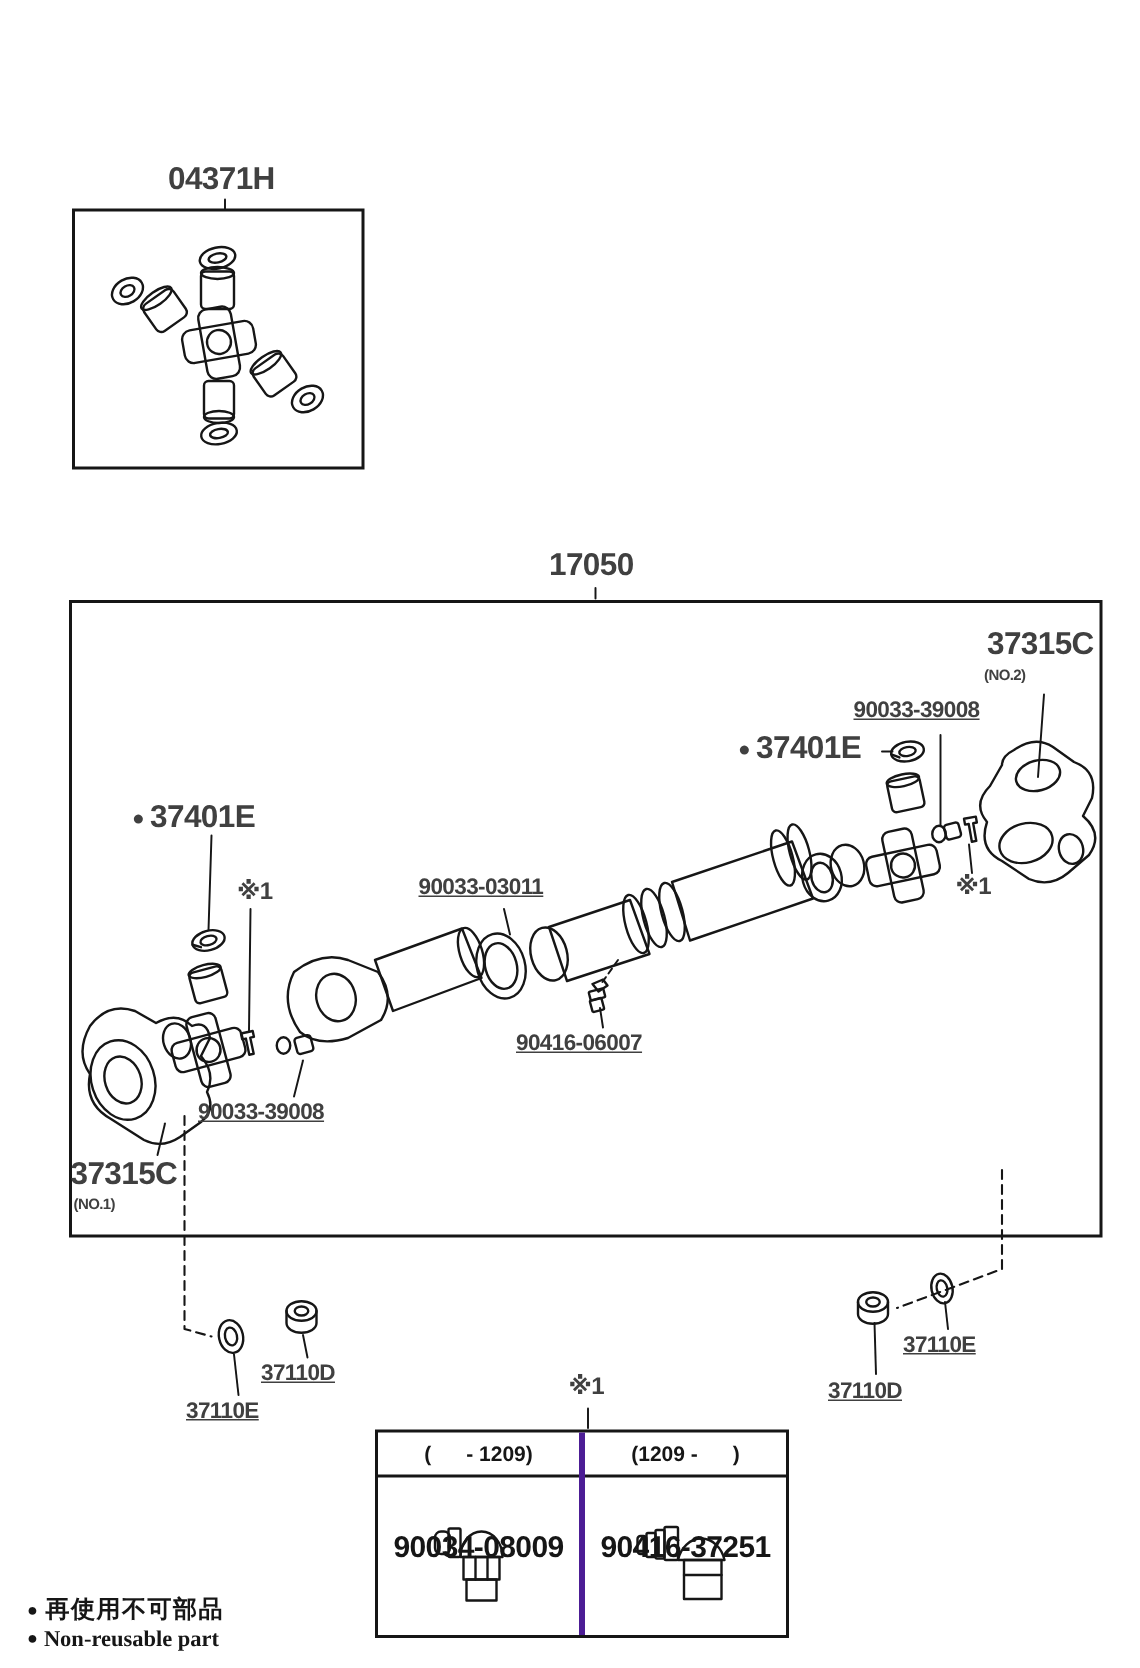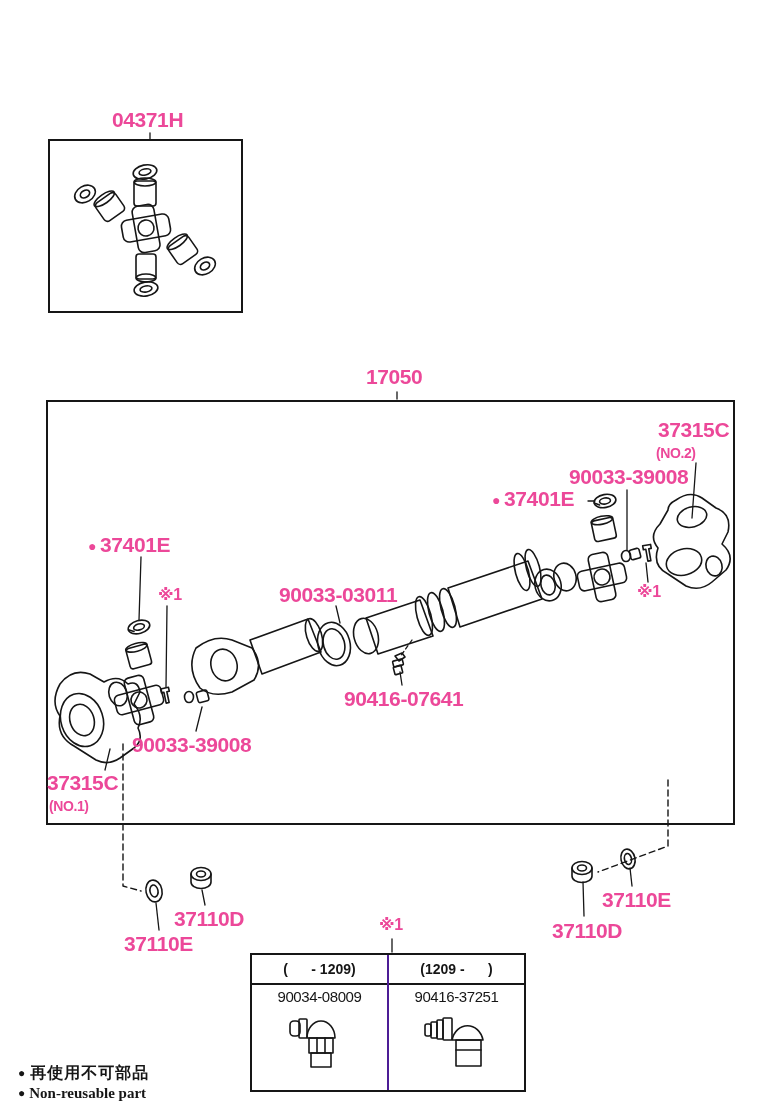--- a/index.html
+++ b/index.html
@@ -1,33 +1,33 @@
 <!DOCTYPE html>
 <html><head>
 <meta charset="utf-8">
 <style>
   html,body{margin:0;padding:0;background:#fff;}
   .canvas{position:relative;width:760px;height:1112px;background:#ffffff;overflow:hidden;
           font-family:"Liberation Sans","DejaVu Sans",sans-serif;color:#161616;}
   .art{position:absolute;left:0;top:0;}
-  .lbl{position:absolute;font-weight:bold;color:#ec4899;letter-spacing:-0.4px;white-space:nowrap;line-height:1;}
+  .lbl{position:absolute;font-weight:bold;color:#404040;letter-spacing:-0.4px;white-space:nowrap;line-height:1;}
   .big{font-size:21px;}
   .huge{font-size:21px;}
-  .pn{font-size:21px;}
-  .sub{font-size:14px;}
+  .pn{font-size:15px;text-decoration:underline;}
+  .sub{font-size:10px;}
   .ref{font-size:16px;}
   .plain{font-weight:bold;font-size:15px;letter-spacing:0;}
   .box{position:absolute;border:2px solid #161616;background:transparent;}
   .bullet{font-size:14px;vertical-align:1px;margin-right:4px;}
   .vtable{position:absolute;left:250px;top:953px;width:272px;height:135px;border:2px solid #161616;display:flex;}
-  .vcol{width:50%;display:flex;flex-direction:column;align-items:center;}
-  .vcol + .vcol{border-left:2px solid #4c1d95;}
+  .vcol{width:50%;display:flex;flex-direction:column;align-items:center;gap:33px;}
+  .vcol + .vcol{border-left:4px solid #4c1d95;}
   .vhead{height:28px;width:100%;border-bottom:2px solid #161616;display:flex;align-items:center;justify-content:center;
          font-weight:bold;font-size:14px;white-space:pre;letter-spacing:0;}
-  .vpart{margin-top:3px;font-weight:normal;font-size:15px;letter-spacing:-0.4px;}
+  .vpart{margin-top:3px;font-weight:bold;font-size:20px;letter-spacing:-0.4px;}
   .legend{position:absolute;left:18px;font-weight:bold;white-space:nowrap;}
   .legend .bullet{font-size:12px;}
   .jp{font-size:16px;letter-spacing:1px;}
   .en{font-size:15px;}
   svg *{vector-effect:non-scaling-stroke;}
 </style>
 </head>
 <body>
 
 <div class="canvas">
@@ -254,21 +254,21 @@
 
   <div class="lbl ref" style="left:637px;top:584px;">※1</div>
 
   <div class="lbl big" style="left:88px;top:534px;">
     <span class="bullet">●</span><span>37401E</span>
   </div>
 
   <div class="lbl ref" style="left:158px;top:587px;">※1</div>
 
   <div class="lbl pn" style="left:279px;top:584px;">90033-03011</div>
-  <div class="lbl pn" style="left:344px;top:688px;">90416-07641</div>
+  <div class="lbl pn" style="left:344px;top:688px;">90416-06007</div>
   <div class="lbl pn" style="left:132px;top:734px;">90033-39008</div>
 
   <div class="lbl huge" style="left:47px;top:772px;">37315C</div>
   <div class="lbl sub" style="left:49px;top:799px;">(NO.1)</div>
 
   <div class="lbl pn" style="left:174px;top:908px;">37110D</div>
   <div class="lbl pn" style="left:124px;top:933px;">37110E</div>
 
   <div class="lbl pn" style="left:602px;top:889px;">37110E</div>
   <div class="lbl pn" style="left:552px;top:920px;">37110D</div>

